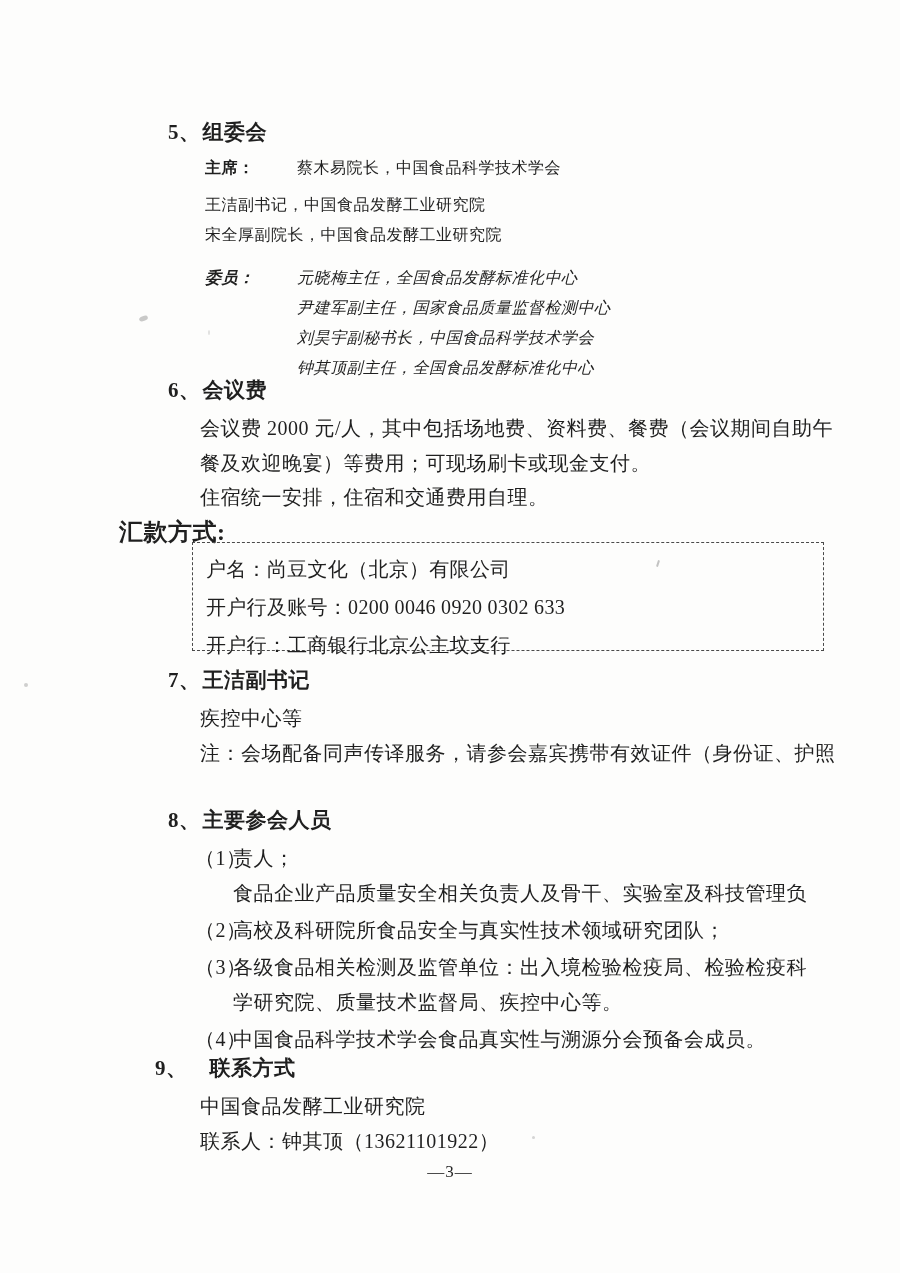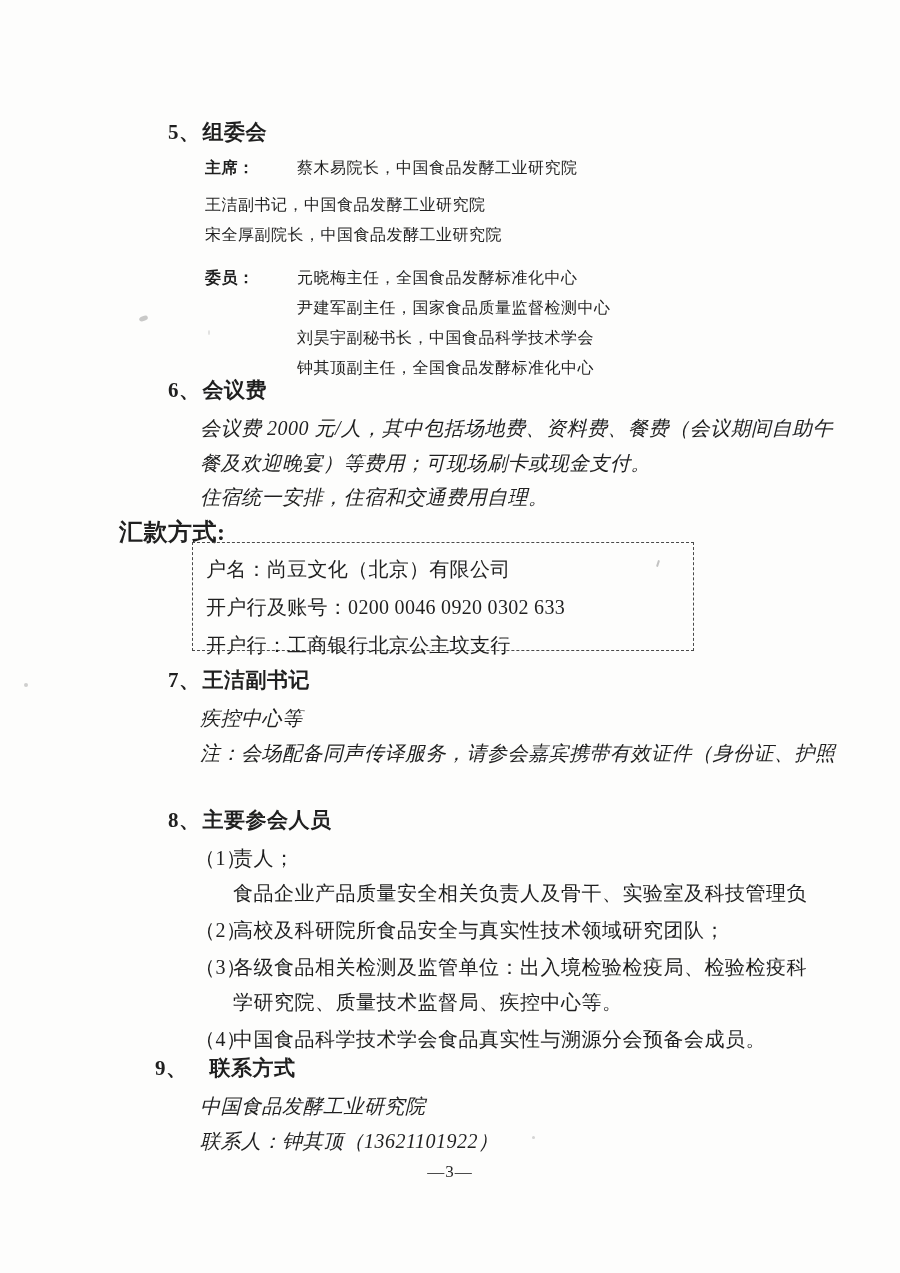--- a/index.html
+++ b/index.html
@@ -12,37 +12,37 @@
   }
   .page { position:absolute; inset:0; background:#fdfdfc; }
 
   .sec { position:absolute; left:0; width:900px; }
   .h { display:flex; align-items:baseline; font-size:21px; font-weight:bold;
        line-height:33px; padding-left:168px; letter-spacing:.5px; }
   .h .num { margin-right:2px; }
   .h9 { padding-left:155px; }
   .h9 .num { margin-right:22px; }
 
-  .bodytext { font-size:20px; line-height:35px; letter-spacing:.5px;font-style:italic; }
+  .bodytext { font-size:20px; line-height:35px; letter-spacing:.5px; }
 
   
   .cmt { padding-left:205px; margin-top:4px; font-size:16px; letter-spacing:.5px; }
   .crow { display:flex; margin-bottom:7px; }
-  .crow.gap { margin-top:13px; }
+  .crow.gap { margin-top:13px;font-style:italic; }
   .clabel { width:92px; flex:0 0 92px; font-weight:bold; line-height:30px; }
   .clines div { line-height:30px; }
 
   
   .para { padding-left:200px; margin-top:4px; }
   .para div { line-height:34.5px; }
   .remit { padding-left:119px; margin-top:2px; font-size:24px; font-weight:bold;
            line-height:30px; letter-spacing:.5px; }
 
   
-  .bankbox { position:absolute; left:192px; top:542px; width:502px; height:109px;
+  .bankbox { position:absolute; left:192px; top:542px; width:632px; height:109px;
              border:1.5px dashed #4a4a4a; padding:7px 0 0 13px; }
   .bankbox div { font-size:20px; line-height:38px; letter-spacing:.3px; }
 
   
   .nlist { padding-left:195px; margin-top:4px; font-size:20px; letter-spacing:.5px; }
   .nitem { display:flex; margin-bottom:2px; }
   .nmark { width:38px; flex:0 0 38px; line-height:35px; }
   .nlines div { line-height:35px; }
 
   .footer { position:absolute; top:1162px; left:0; width:900px; text-align:center;
@@ -63,21 +63,21 @@
 
   <div class="sec" style="top:116px">
     <div class="h">
       <span class="num">5、</span>
       <span>组委会</span>
     </div>
     <div class="cmt">
       <div class="crow">
         <span class="clabel">主席：</span>
         <div class="clines">
-          <div>蔡木易院长，中国食品发酵工业研究院</div>
+          <div>蔡木易院长，中国食品科学技术学会</div>
         </div>
       </div>
       <div class="crow">
         <div class="clines">
           <div>王洁副书记，中国食品发酵工业研究院</div>
           <div>宋全厚副院长，中国食品发酵工业研究院</div>
         </div>
       </div>
       <div class="crow gap">
         <span class="clabel">委员：</span>

